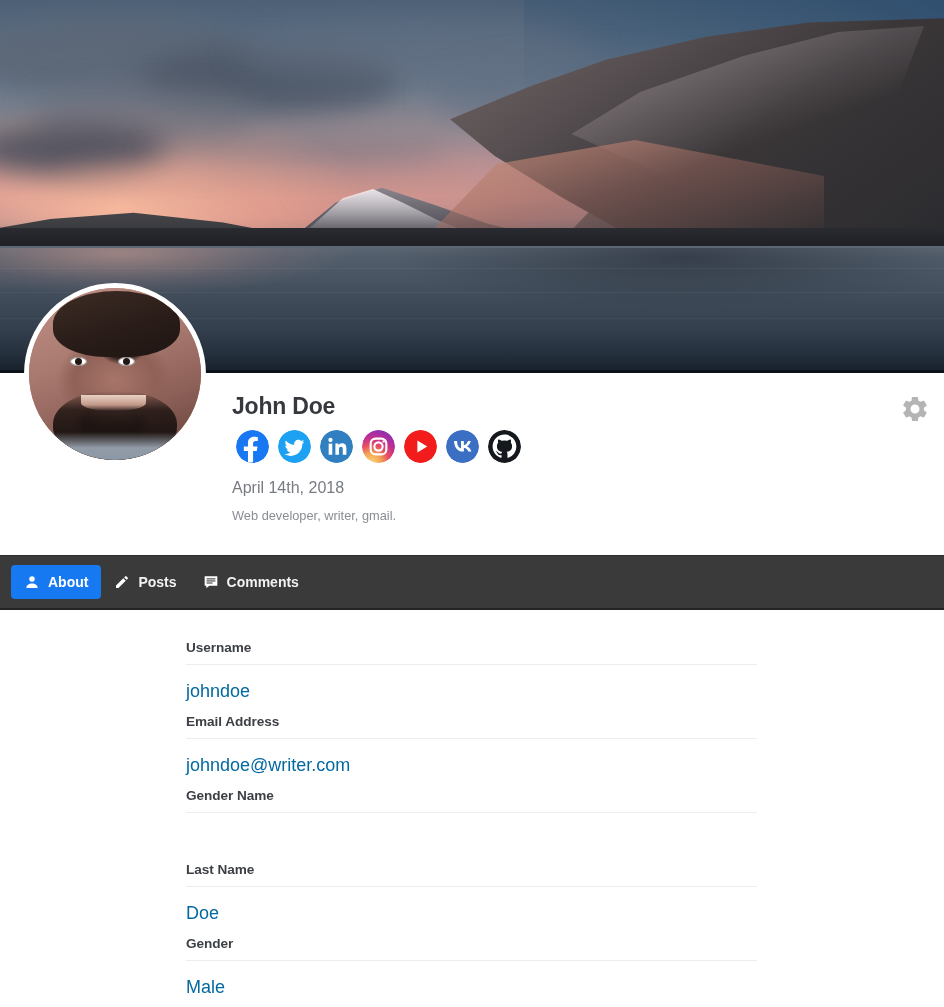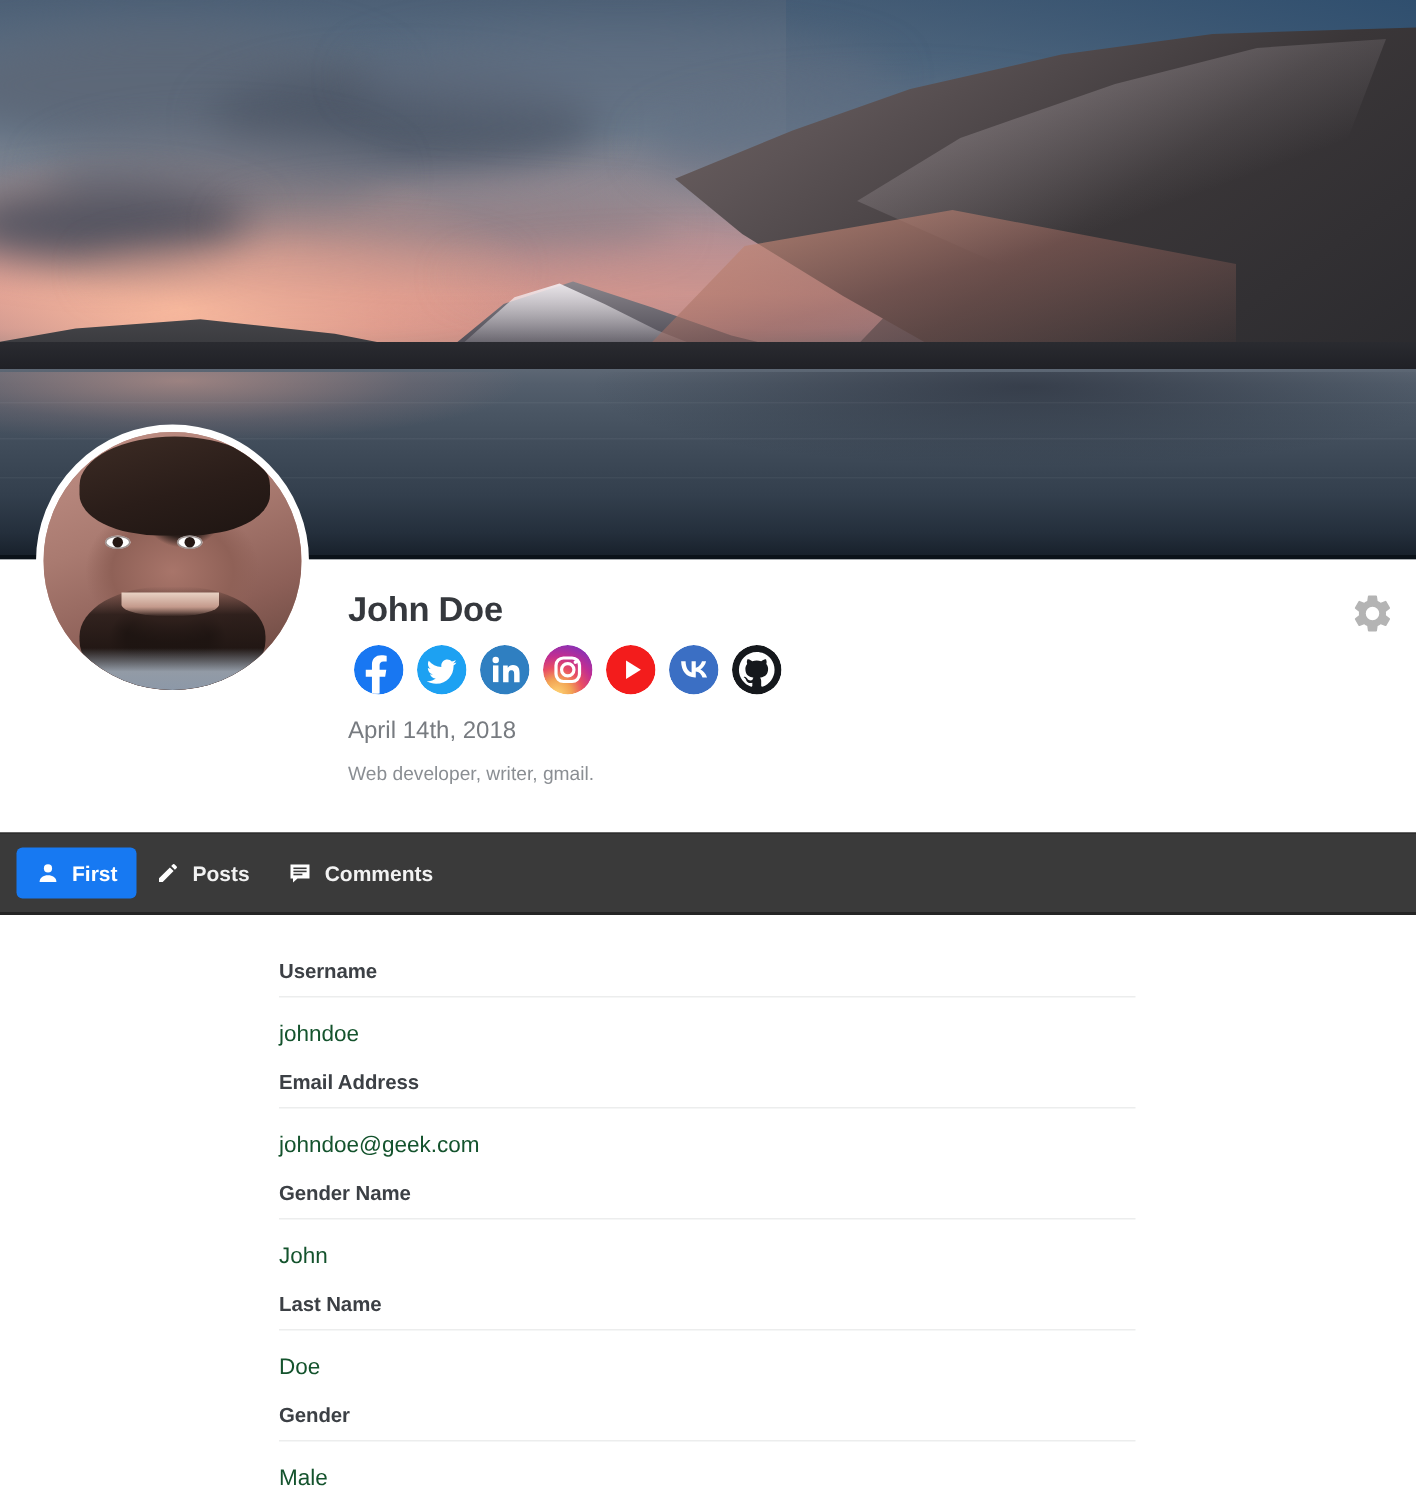--- a/index.html
+++ b/index.html
@@ -349,22 +349,22 @@
     color: #3c4045;
     letter-spacing: -0.05px;
     padding-bottom: 9px;
   }
   .field-rule {
     height: 1px;
     background: #eceded;
     width: 100%;
   }
   .field-value {
-    font-size: 15px;
-    color: #14532d;
+    font-size: 18px;
+    color: #0369a1;
     padding-top: 16px;
   }
 </style>
 </head>
 <body>
 
 <div class="page">
 
   <div class="cover">
     <div class="cover-photo">
@@ -476,21 +476,21 @@
 
   <div class="tabbar">
 
     <div class="tab active">
       <span class="tab-icon">
         <svg viewBox="0 0 24 24" width="16" height="16">
           <circle cx="12" cy="7.4" r="4.1" fill="#fff"></circle>
           <path d="M3.6 21c0-4.3 3.8-6.7 8.4-6.7s8.4 2.4 8.4 6.7z" fill="#fff"></path>
         </svg>
       </span>
-      <span>First</span>
+      <span>About</span>
     </div>
 
     <div class="tab">
       <span class="tab-icon">
         <svg viewBox="0 0 24 24" width="16" height="16">
           <path d="M3 17.3V21h3.7L17.6 10.1l-3.7-3.7zM20.7 7a1 1 0 0 0 0-1.4l-2.3-2.3a1 1 0 0 0-1.4 0l-1.8 1.8 3.7 3.7z" fill="#fff"></path>
         </svg>
       </span>
       <span>Posts</span>
     </div>
@@ -513,27 +513,26 @@
 
     <div class="field" style="top:28px">
       <div class="field-label">Username</div>
       <div class="field-rule"></div>
       <div class="field-value">johndoe</div>
     </div>
 
     <div class="field" style="top:102px">
       <div class="field-label">Email Address</div>
       <div class="field-rule"></div>
-      <div class="field-value">johndoe@geek.com</div>
+      <div class="field-value">johndoe@writer.com</div>
     </div>
 
     <div class="field" style="top:176px">
       <div class="field-label">Gender Name</div>
       <div class="field-rule"></div>
-      <div class="field-value">John</div>
     </div>
 
     <div class="field" style="top:250px">
       <div class="field-label">Last Name</div>
       <div class="field-rule"></div>
       <div class="field-value">Doe</div>
     </div>
 
     <div class="field" style="top:324px">
       <div class="field-label">Gender</div>

